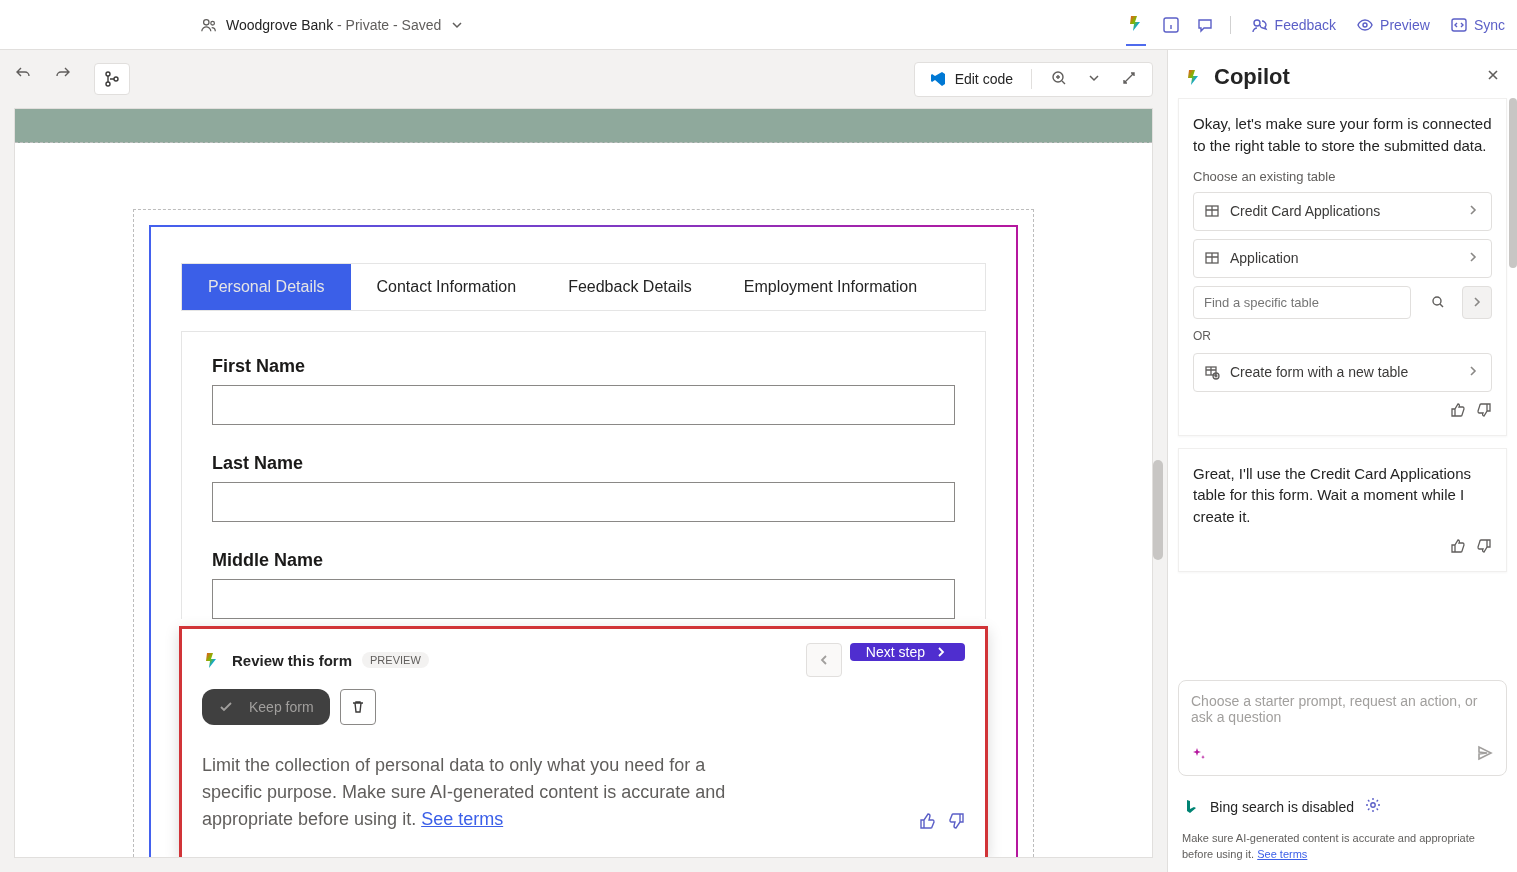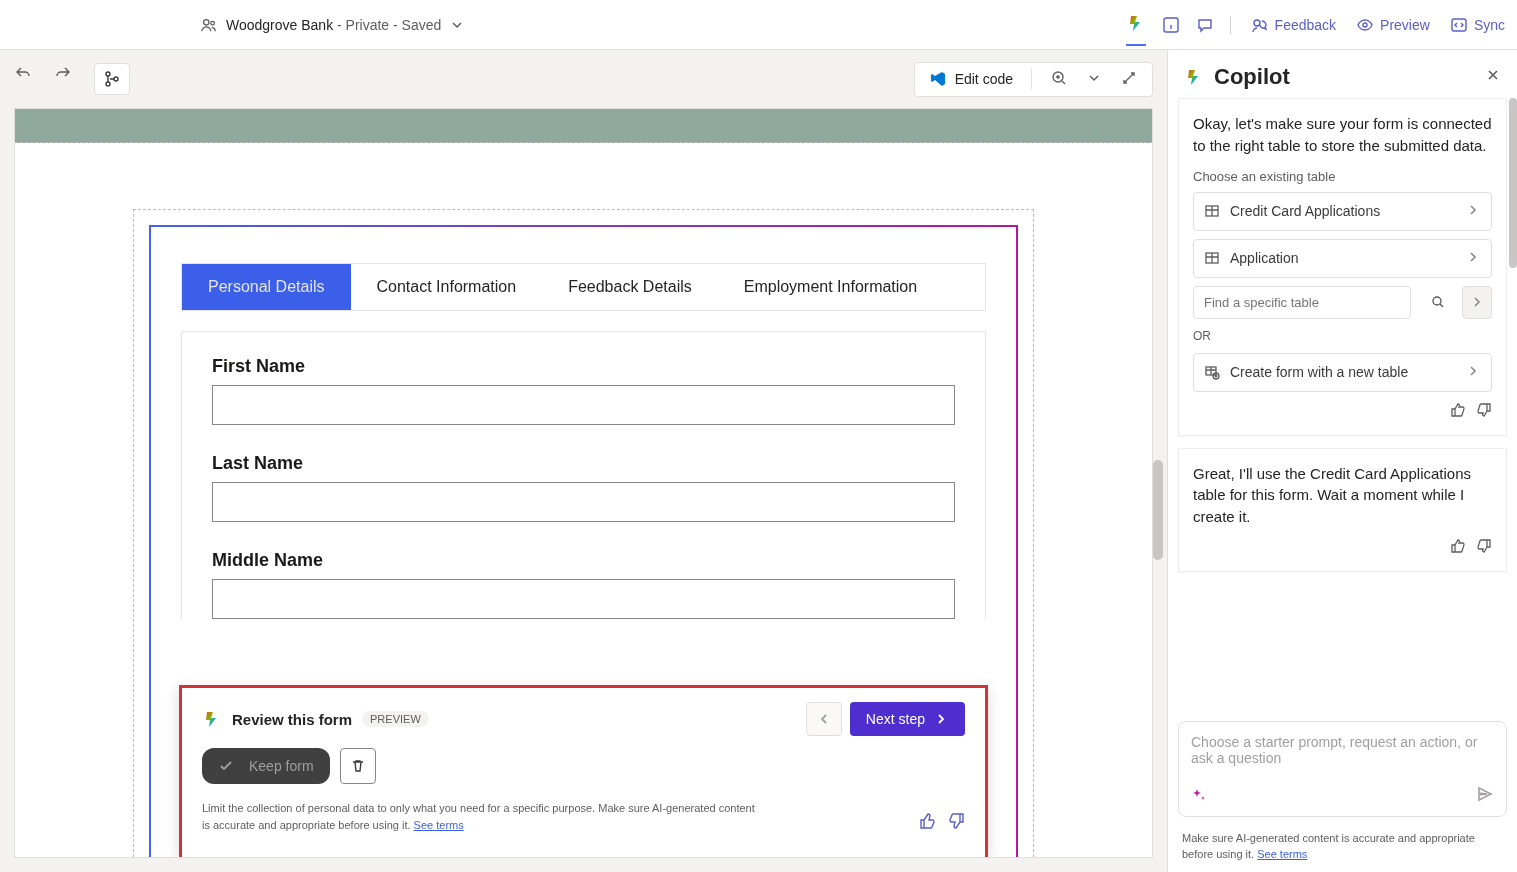--- a/index.html
+++ b/index.html
@@ -40,25 +40,25 @@
 .text-input { width:100%; height:40px; border:1px solid #8a8886; padding:0 10px; font-size:14px; outline:none; }
 .field { margin-bottom:28px; }
 
 
 .review-popup { position:absolute; left:164px; right:164px; bottom:0; background:#fff; border:3px solid #d13438; border-bottom:none; box-shadow:0 4px 14px rgba(0,0,0,0.15); padding:14px 20px 24px 20px; }
 .review-head { display:flex; align-items:center; gap:10px; }
 .review-title { font-weight:700; font-size:15px; }
 .preview-badge { font-size:11px; color:#605e5c; background:#f3f2f1; border-radius:10px; padding:2px 8px; }
 .nav-btns { margin-left:auto; display:flex; gap:8px; }
 .chev-btn { width:36px; height:34px; border:1px solid #e1dfdd; background:#faf9f8; color:#a19f9d; border-radius:4px; display:flex; align-items:center; justify-content:center; cursor:pointer;}
-.next-btn { background:#4f2ecf; color:#fff; border:none; border-radius:4px; padding:0 16px; height:34px; display:flex; align-items:center; gap:8px; font-size:14px; cursor:pointer;}
+.next-btn { background:#4f2ecf; color:#fff; border:none; border-radius:4px; padding:0 16px; height:18px; display:flex; align-items:center; gap:8px; font-size:14px; cursor:pointer;}
 .keep-row { display:flex; gap:10px; margin-top:12px; }
 .keep-btn { display:flex; align-items:center; gap:15px; background:#404040; color:#a19f9d; border:none; border-radius:12px; padding:8px 16px; font-size:14px; cursor:pointer;}
 .trash-btn { width:36px; height:36px; border:1px solid #8a8886; background:#fff; border-radius:4px; display:flex; align-items:center; justify-content:center; cursor:pointer;}
-.review-disclaimer { font-size:11px; color:#605e5c; margin-top:16px; max-width:560px; line-height:1.5;}
+.review-disclaimer { font-size:18px; color:#605e5c; margin-top:27px; max-width:560px; line-height:1.5;}
 .review-disclaimer a { color:#3b5fe8; text-decoration:underline; }
 .thumbs-review { position:absolute; right:20px; bottom:24px; display:flex; gap:10px; }
 
 
 .scroll-gutter { position:absolute; right:2px; top:58px; bottom:14px; width:14px; background:transparent; }
 .scroll-thumb { position:absolute; right:2px; top:352px; width:10px; height:100px; background:#c8c6c4; border-radius:5px; }
 
 
 .copilot-pane { width:350px; border-left:1px solid #e1dfdd; background:#fff; display:flex; flex-direction:column; position:relative; }
 .copilot-header { display:flex; align-items:center; gap:10px; padding:14px 16px 8px 16px; }
@@ -384,16 +384,26 @@
       <div class="input-card">
         <div class="placeholder">Choose a starter prompt, request an action, or ask a question</div>
         <span class="sparkle"><svg class="ic16" viewBox="0 0 16 16" fill="currentColor">
               <path d="M6 2l1 3 3 1-3 1-1 3-1-3-3-1 3-1zM12 9l.6 1.8L14 11l-1.4.6L12 13l-.6-1.4L10 11l1.4-.2z"></path>
             </svg></span>
         <span class="send"><svg class="ic18" viewBox="0 0 18 18" fill="none" stroke="currentColor" stroke-width="1.6">
               <path d="M3 15l12-6L3 3v5l8 1-8 1z"></path>
             </svg></span>
       </div>
 
+      <div class="bing-row">
+        <svg class="ic18" viewBox="0 0 18 18">
+            <path d="M5 2l3 1v8l4-2 2 1-6 5-3-2z" fill="#008373"></path>
+          </svg>
+        <span>Bing search is disabled</span>
+        <span style="color:#5b5fc7;"><svg class="ic18" viewBox="0 0 18 18" fill="none" stroke="currentColor" stroke-width="1.4">
+              <circle cx="9" cy="9" r="2.2"></circle>
+              <path d="M9 2v2M9 14v2M2 9h2M14 9h2M4 4l1.4 1.4M12.6 12.6L14 14M14 4l-1.4 1.4M5.4 12.6L4 14"></path>
+            </svg></span>
+      </div>
       <div class="pane-disclaimer"><span>Make sure AI-generated content is accurate and appropriate before using it. </span><a href="#">See terms</a></div>
     </div>
   </div>
 </div>
 
 </body></html>

